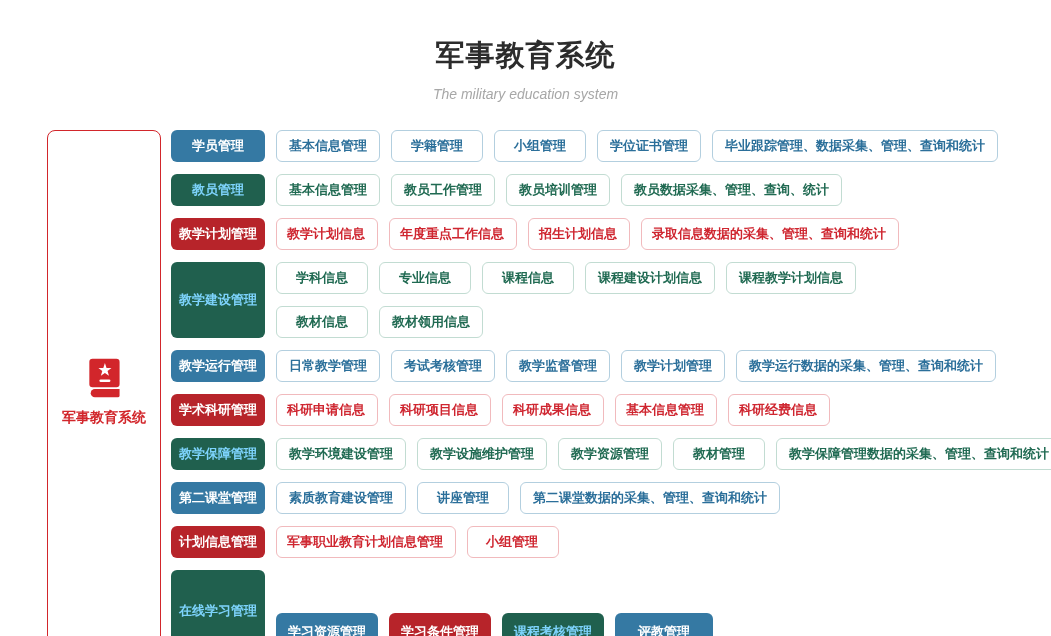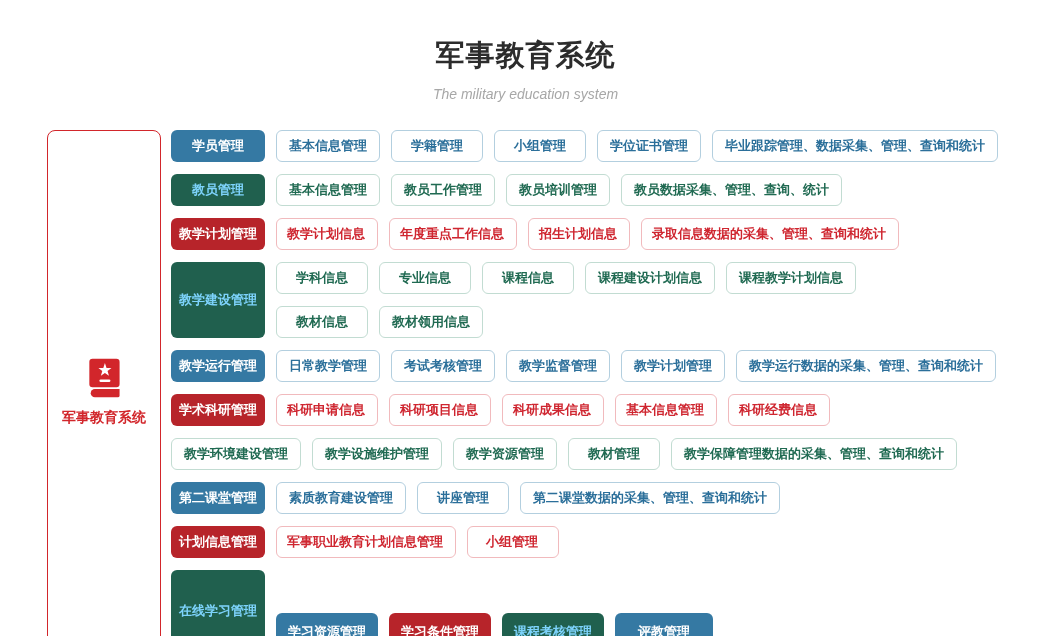--- a/index.html
+++ b/index.html
@@ -146,20 +146,21 @@
             <div class="line">
               <div class="btn outline red">科研申请信息</div>
               <div class="btn outline red">科研项目信息</div>
               <div class="btn outline red">科研成果信息</div>
               <div class="btn outline red">基本信息管理</div>
               <div class="btn outline red">科研经费信息</div>
             </div>
           </div>
         </div>
         <div class="category-row">
+          <div class="btn cat solid green">教学保障管理</div>
           <div class="lines">
             <div class="line">
               <div class="btn outline green">教学环境建设管理</div>
               <div class="btn outline green">教学设施维护管理</div>
               <div class="btn outline green">教学资源管理</div>
               <div class="btn outline green">教材管理</div>
               <div class="btn outline green">教学保障管理数据的采集、管理、查询和统计</div>
             </div>
           </div>
         </div>

